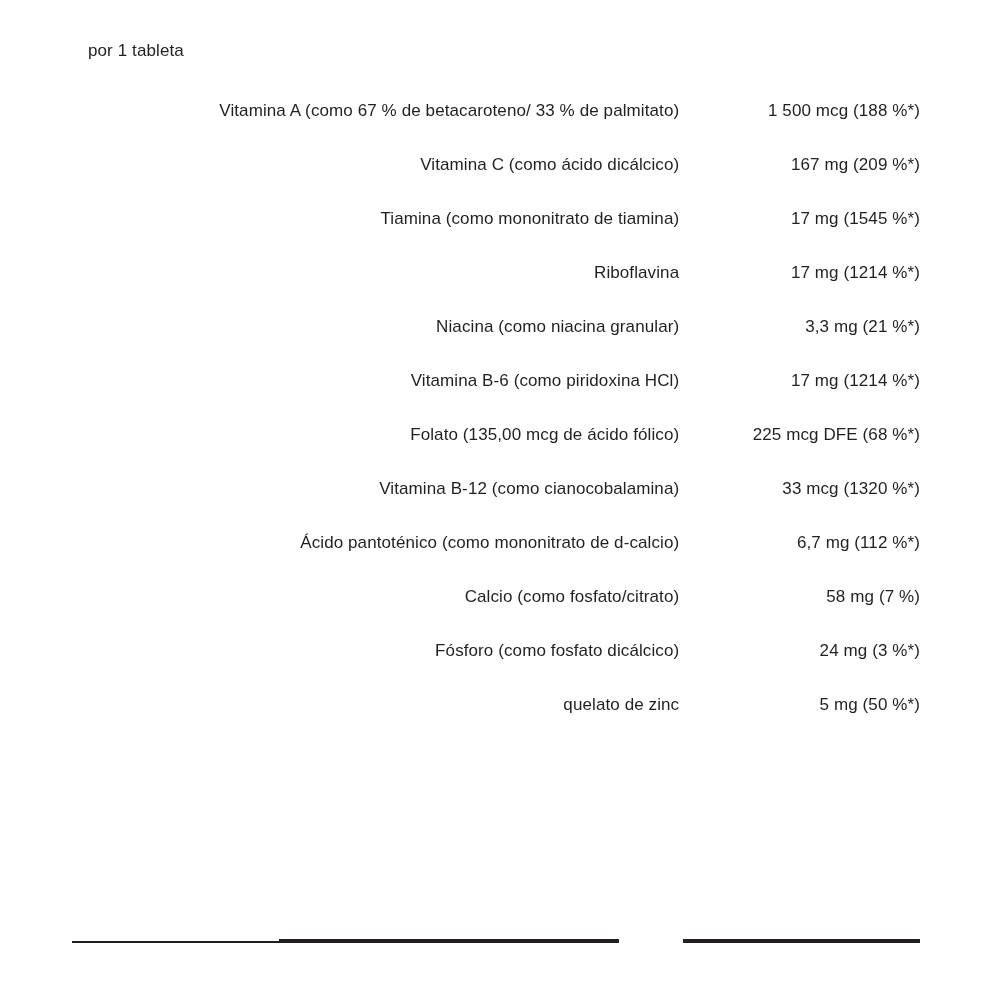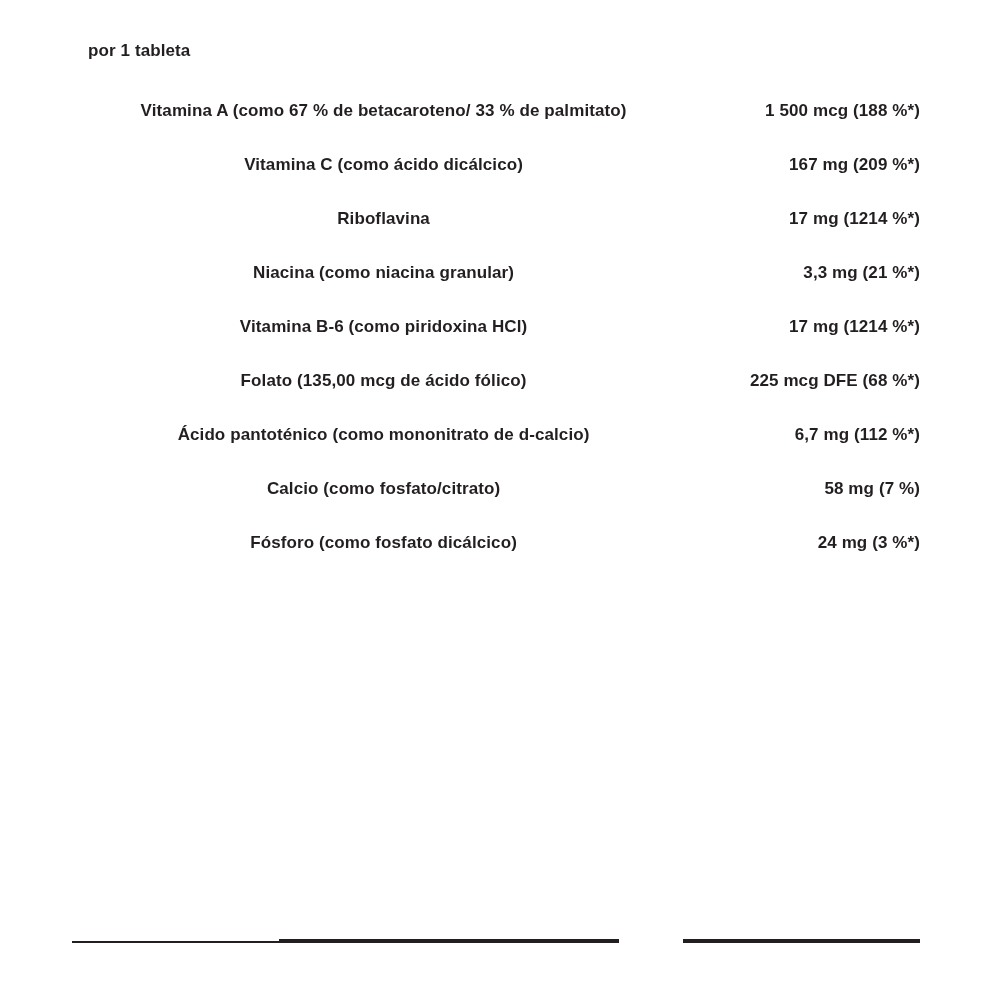--- a/index.html
+++ b/index.html
@@ -12,21 +12,20 @@
     background: #ffffff;
     font-family: "Liberation Sans", sans-serif;
     color: #231f20;
     overflow: hidden;
   }
   .page {
     position: relative;
     width: 1000px;
     height: 756px;
     box-sizing: border-box;
-    font-weight: bold;
   }
   .panel {
     position: absolute;
     left: 88px;
     top: 40px;
     width: 832px;
   }
   .serving-line {
     font-size: 17px;
     line-height: 22px;
@@ -42,21 +41,21 @@
     height: 54px;
   }
   .nutrient-table td {
     vertical-align: middle;
     font-size: 17px;
     color: #231f20;
     letter-spacing: 0.1px;
     padding: 0;
   }
   td.name-cell {
-    text-align: center;
+    text-align: right;
     width: 600px;
     padding-right: 10px;
     margin-left: 48px;
   }
   td.amount-cell {
     text-align: right;
     width: 232px;
     white-space: nowrap;
   }
   .rules {
@@ -101,46 +100,58 @@
       <tbody>
         <tr>
           <td class="name-cell">Vitamina A (como 67 % de betacaroteno/ 33 % de palmitato)</td>
           <td class="amount-cell">1 500 mcg (188 %*)</td>
         </tr>
         <tr>
           <td class="name-cell">Vitamina C (como ácido dicálcico)</td>
           <td class="amount-cell">167 mg (209 %*)</td>
         </tr>
         <tr>
+          <td class="name-cell">Tiamina (como mononitrato de tiamina)</td>
+          <td class="amount-cell">17 mg (1545 %*)</td>
+        </tr>
+        <tr>
           <td class="name-cell">Riboflavina</td>
           <td class="amount-cell">17 mg (1214 %*)</td>
         </tr>
         <tr>
           <td class="name-cell">Niacina (como niacina granular)</td>
           <td class="amount-cell">3,3 mg (21 %*)</td>
         </tr>
         <tr>
           <td class="name-cell">Vitamina B-6 (como piridoxina HCl)</td>
           <td class="amount-cell">17 mg (1214 %*)</td>
         </tr>
         <tr>
           <td class="name-cell">Folato (135,00 mcg de ácido fólico)</td>
           <td class="amount-cell">225 mcg DFE (68 %*)</td>
         </tr>
         <tr>
+          <td class="name-cell">Vitamina B-12 (como cianocobalamina)</td>
+          <td class="amount-cell">33 mcg (1320 %*)</td>
+        </tr>
+        <tr>
           <td class="name-cell">Ácido pantoténico (como mononitrato de d-calcio)</td>
           <td class="amount-cell">6,7 mg (112 %*)</td>
         </tr>
         <tr>
           <td class="name-cell">Calcio (como fosfato/citrato)</td>
           <td class="amount-cell">58 mg (7 %)</td>
         </tr>
         <tr>
           <td class="name-cell">Fósforo (como fosfato dicálcico)</td>
           <td class="amount-cell">24 mg (3 %*)</td>
+        </tr>
+        <tr>
+          <td class="name-cell">quelato de zinc</td>
+          <td class="amount-cell">5 mg (50 %*)</td>
         </tr>
       </tbody>
     </table>
   </div>
 
   <div class="rules">
     <div class="rule rule-left"></div>
     <div class="rule rule-mid"></div>
     <div class="rule rule-right"></div>
   </div>

